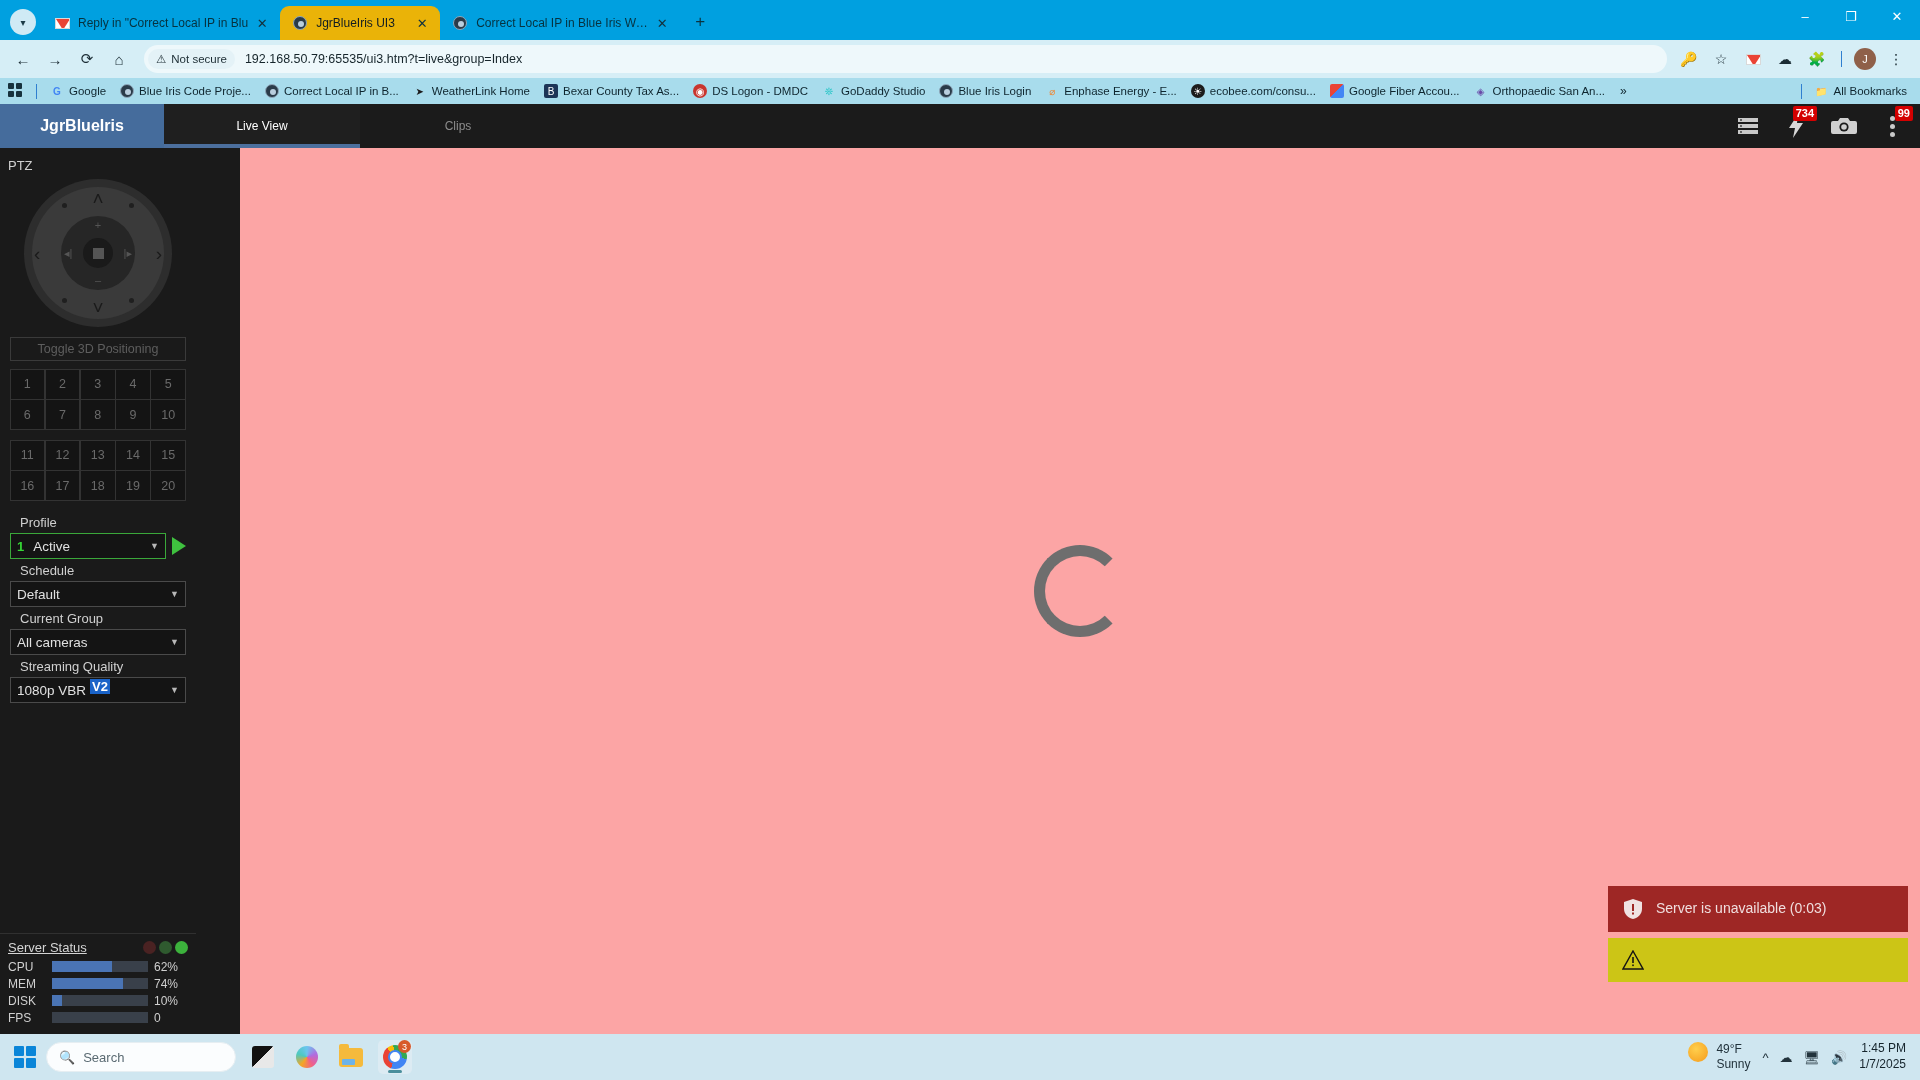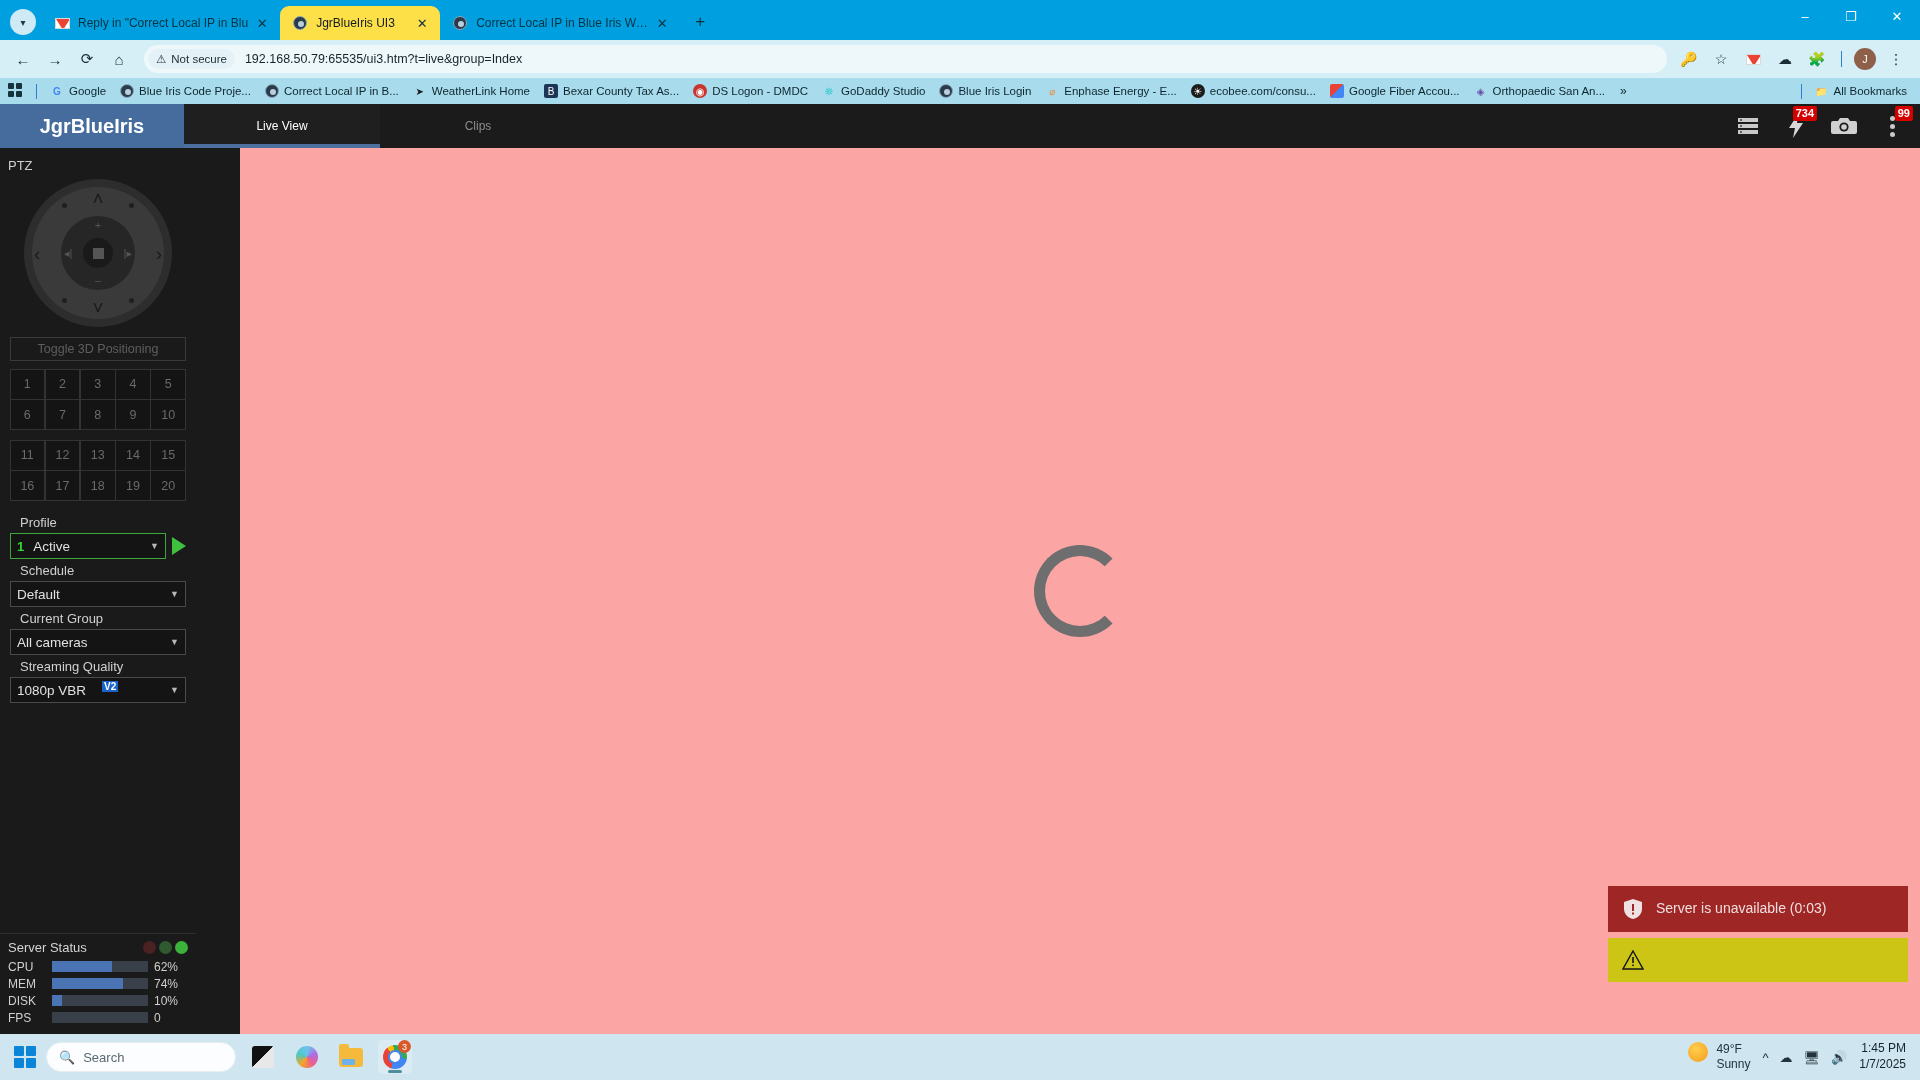--- a/index.html
+++ b/index.html
@@ -20,21 +20,21 @@
     background: #cfeaf5; margin: 0 6px 5px 4px;
     display: flex; align-items: center; justify-content: center;
     color: #1b3b47; font-size: 10px;
   }
   .tab {
     height: 34px; display: flex; align-items: center;
     padding: 0 10px 0 12px; border-radius: 9px 9px 0 0;
     font-size: 12px; color: #1a2e36; position: relative;
     max-width: 240px; min-width: 160px;
   }
-  .tab.active { background: #fde047; color: #101c22; z-index: 3; }
+  .tab.active { background: #eab308; color: #101c22; z-index: 3; }
   .tab.inactive { background: transparent; color: #06323f; }
   .tab .favicon { width: 16px; height: 16px; flex: 0 0 16px; margin-right: 8px; display: flex; align-items: center; justify-content: center; }
   .tab .tabtitle { flex: 1 1 auto; white-space: nowrap; overflow: hidden; text-overflow: ellipsis; font-size: 12px; }
   .tab .tabclose { width: 16px; height: 16px; flex: 0 0 16px; margin-left: 6px; display: flex; align-items: center; justify-content: center; font-size: 13px; color: #13323d; }
   .newtab { width: 28px; height: 28px; margin: 0 0 4px 6px; display: flex; align-items: center; justify-content: center; font-size: 17px; color: #0a3340; }
   .wincontrols { position: absolute; right: 0; top: 0; display: flex; }
   .wincontrols div { width: 46px; height: 32px; display: flex; align-items: center; justify-content: center; color: #fff; font-size: 13px; }
 
   
   .fav-gmail { width: 15px; height: 11px; background: #fff; border: 1px solid #d9d9d9; position: relative; overflow: hidden; }
@@ -62,21 +62,21 @@
   .bm .bmico { width: 14px; height: 14px; flex: 0 0 14px; display: flex; align-items: center; justify-content: center; font-size: 10px; border-radius: 2px; }
   .bm-apps { width: 16px; height: 16px; margin: 0 6px 0 2px; display: grid; grid-template-columns: 6px 6px; grid-template-rows: 6px 6px; gap: 2px; }
   .bm-apps i { background: #16323d; border-radius: 1px; display: block; }
   .bm-sep { width: 1px; height: 15px; background: #2f7fd0; margin: 0 6px; flex: 0 0 1px; }
   .bm-spacer { flex: 1 1 auto; }
   .chev { font-size: 12px; padding: 0 8px; color: #0e252e; }
 
   
   .app { flex: 1 1 auto; background: #1a1a1a; display: flex; flex-direction: column; position: relative; }
   .appbar { height: 44px; background: #1b1b1b; display: flex; align-items: stretch; position: relative; }
-  .brand { width: 184px; background: #456c9c; color: #fff; font-size: 20px; font-weight: bold; display: flex; align-items: center; justify-content: center; }
+  .brand { width: 164px; background: #456c9c; color: #fff; font-size: 16px; font-weight: bold; display: flex; align-items: center; justify-content: center; }
   .navtabs { display: flex; align-items: stretch; }
   .navtab { width: 196px; display: flex; align-items: center; justify-content: center; font-size: 12px; color: #8c8c8c; position: relative; }
   .navtab.active { color: #fff; background: #1f1f1f; }
   .navtab.active::after { content: ""; position: absolute; left: 0; right: 0; bottom: 0; height: 4px; background: #4c6f9d; }
   .appbar-right { margin-left: auto; display: flex; align-items: center; padding-right: 6px; gap: 4px; }
   .hicon { width: 44px; height: 44px; display: flex; align-items: center; justify-content: center; position: relative; color: #c9c9c9; }
   .badge { position: absolute; top: 2px; right: 1px; background: #d40000; color: #fff; font-size: 11px; font-weight: bold; line-height: 1; padding: 2px 3px; border-radius: 2px; }
   .dots3 { display: flex; flex-direction: column; gap: 3px; }
   .dots3 i { width: 5px; height: 5px; border-radius: 50%; background: #c9c9c9; display: block; }
 
@@ -113,26 +113,26 @@
   .fieldlabel { padding: 4px 10px 3px 20px; font-size: 13px; color: #d0d0d0; }
   .selrow { display: flex; align-items: center; padding: 0 10px; gap: 6px; }
   .sel {
     flex: 1 1 auto; height: 26px; background: #141414; border: 1px solid #4a4a4a;
     display: flex; align-items: center; padding: 0 6px; font-size: 13.5px; color: #e0e0e0;
     position: relative;
   }
   .sel.profile { border-color: #3aa83a; }
   .sel .num { color: #35d435; font-weight: bold; margin-right: 9px; font-size: 13px; }
   .sel .caret { margin-left: auto; font-size: 9px; color: #b8b8b8; }
-  .v2chip { background: #1a63c8; color: #fff; font-size: 10px; font-weight: bold; padding: 0 2px; margin-left: 16px; position: relative; top: -4px; }
+  .v2chip { background: #1a63c8; color: #fff; font-size: 13px; font-weight: bold; padding: 0 2px; margin-left: 4px; position: relative; top: -4px; }
   .playbtn { width: 0; height: 0; border-style: solid; border-width: 9px 0 9px 14px; border-color: transparent transparent transparent #3fc13f; flex: 0 0 auto; }
 
   
   .serverstatus { position: absolute; left: 0; bottom: 0; width: 196px; padding: 6px 8px 8px 8px; border-top: 1px solid #303030; }
-  .ss-head { display: flex; align-items: center; gap: 4px; font-size: 13px; color: #d4d4d4; margin-bottom: 3px; }
+  .ss-head { display: flex; align-items: center; gap: 4px; font-size: 13px; color: #d4d4d4; margin-bottom: 3px; text-decoration: underline; }
   .ss-icons { margin-left: auto; display: flex; gap: 3px; align-items: center; }
   .ss-ico { width: 13px; height: 13px; border-radius: 50%; display: block; }
   .ss-row { display: flex; align-items: center; gap: 6px; font-size: 12px; color: #cfcfcf; height: 17px; }
   .ss-name { width: 38px; flex: 0 0 38px; }
   .ss-bar { flex: 1 1 auto; height: 11px; background: #39404a; position: relative; }
   .ss-fill { position: absolute; left: 0; top: 0; bottom: 0; background: #4a74b4; }
   .ss-val { width: 34px; flex: 0 0 34px; text-align: left; }
 
   
   .video { flex: 1 1 auto; background: #fca5a5; position: relative; margin-left: 44px; }

